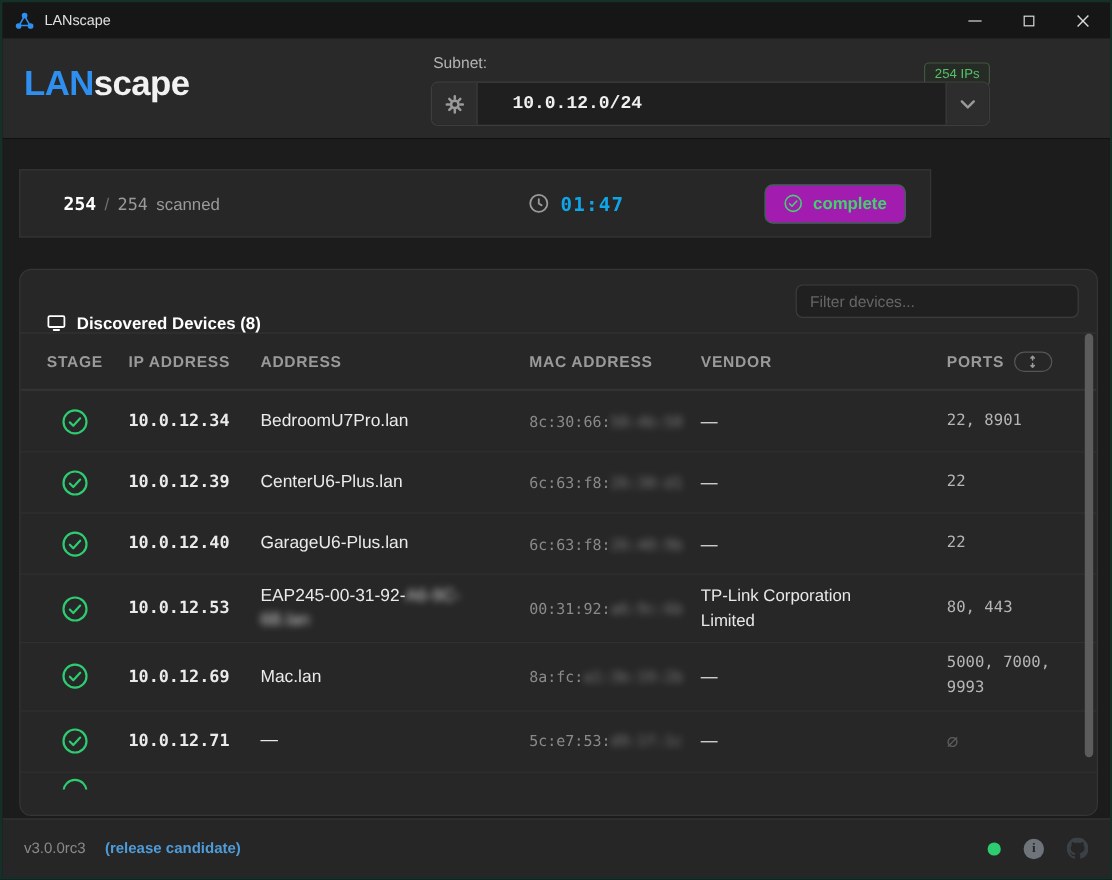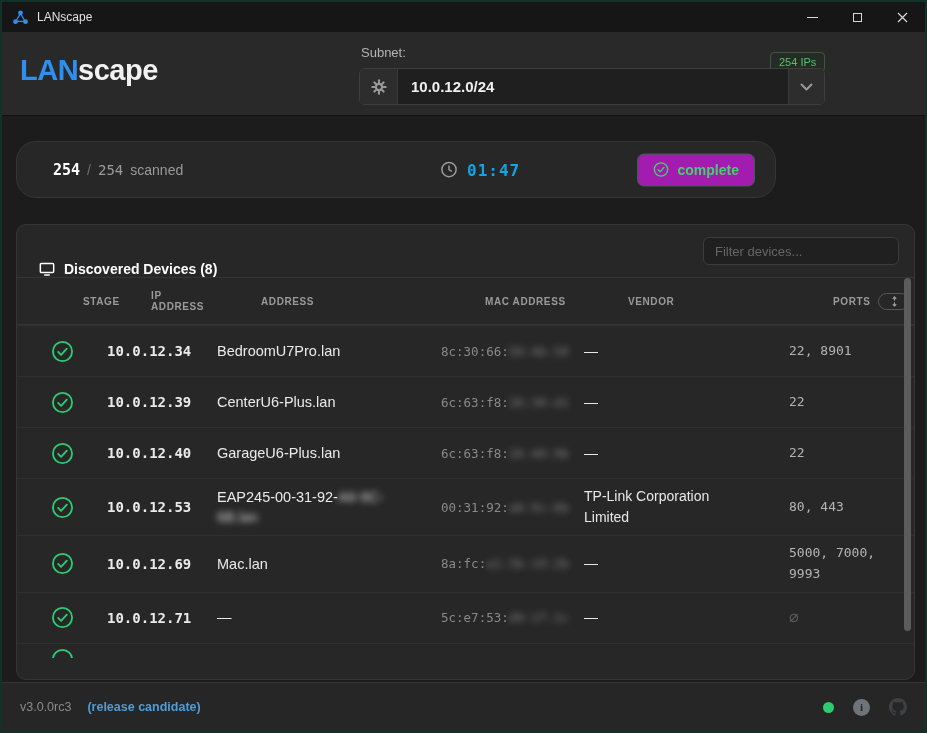--- a/index.html
+++ b/index.html
@@ -16,49 +16,49 @@
   .max-glyph { width:9px; height:9px; border:1px solid #d9d9d9; }
 
   
   .header { position:absolute; left:0; top:30px; width:100%; height:84px; background:#292929; border-bottom:1px solid #111; }
   .brand { position:absolute; left:18px; top:22px; font-size:29px; font-weight:bold; letter-spacing:-0.5px; }
   .brand .lan { color:#2f8fef; }
   .brand .scape { color:#f2f2f2; }
   .subnet-label { position:absolute; left:359px; top:13px; font-size:13px; color:#b4b4b4; }
   .subnet-select { position:absolute; left:357px; top:36px; width:466px; height:37px; background:#1f1f1f; border:1px solid #3e3e3e; border-radius:6px; display:flex; align-items:center; overflow:hidden; cursor:pointer; }
   .gear-box { width:38px; height:100%; background:#2d2d2d; border-right:1px solid #3a3a3a; display:flex; align-items:center; justify-content:center; }
-  .subnet-value { flex:1; background:transparent; border:none; outline:none; color:#f0f0f0; font-size:15px; font-weight:bold; font-family:Liberation Sans, sans-serif; padding-left:13px; }
+  .subnet-value { flex:1; background:transparent; border:none; outline:none; color:#f0f0f0; font-size:15px; font-weight:bold; font-family:Liberation Mono, monospace; padding-left:29px; }
   .chev-box { width:36px; height:100%; display:flex; align-items:center; justify-content:center; border-left:1px solid #3a3a3a; background:#2d2d2d; }
   .ip-badge { position:absolute; left:768px; top:20px; padding:3px 8px; font-size:11px; color:#57c168; border:1px solid #40573f; border-radius:4px; background:#262b26; }
   .scan-btn { position:absolute; left:829px; top:36px; width:88px; height:37px; background:#0d8af0; border:none; border-radius:6px; color:#fff; font-size:14px; font-weight:bold; font-family:"Liberation Sans", sans-serif; display:flex; align-items:center; justify-content:center; gap:8px; cursor:pointer; }
   .play-circle { width:17px; height:17px; background:#fff; border-radius:50%; display:flex; align-items:center; justify-content:center; }
   .play-tri { width:0; height:0; border-left:6px solid #0d8af0; border-top:4px solid transparent; border-bottom:4px solid transparent; margin-left:2px; }
 
   .mono { font-family:"DejaVu Sans Mono", monospace; }
 
   
-  .progress-card { position:absolute; left:14px; top:139px; width:760px; height:57px; background:#272727; border:1px solid #353535; border-radius:20px; }
+  .progress-card { position:absolute; left:14px; top:139px; width:760px; height:57px; background:#272727; border:1px solid #353535; border-radius:0; }
   .count-group { position:absolute; left:36px; top:50%; transform:translateY(-50%); display:flex; align-items:baseline; gap:7px; }
   .count-done { color:#ffffff; font-size:15px; font-weight:bold; }
   .count-sep  { color:#6f6f6f; font-size:14px; }
   .count-total{ color:#9a9a9a; font-size:14px; }
   .count-label{ color:#9a9a9a; font-size:14px; }
   .elapsed-group { position:absolute; left:423px; top:50%; transform:translateY(-50%); display:flex; align-items:center; gap:9px; }
   .elapsed-time { color:#0ea5e9; font-size:16px; font-weight:bold; letter-spacing:1px; }
   .complete-badge { position:absolute; right:20px; top:50%; transform:translateY(-50%); height:33px; padding:0 15px; background:#a21caf; border:1px solid #2f6b45; border-radius:7px; display:flex; align-items:center; gap:9px; color:#43d16e; font-size:14px; font-weight:bold; }
 
   
   .devices-card { position:absolute; left:14px; top:222px; width:899px; height:456px; background:#272727; border:1px solid #353535; border-radius:10px; overflow:hidden; }
   .dc-header { position:relative; height:52px; display:flex; align-items:flex-end; padding:0 22px; }
   .dc-title { display:flex; align-items:center; gap:9px; color:#ffffff; font-size:14px; font-weight:bold; }
-  .filter-input { position:absolute; right:15px; top:12px; width:196px; height:28px; background:#202020; border:1px solid #3c3c3c; border-radius:6px; color:#cfcfcf; font-size:13px; font-family:"Liberation Sans", sans-serif; padding:0 11px; outline:none; }
+  .filter-input { position:absolute; right:15px; top:12px; width:236px; height:28px; background:#202020; border:1px solid #3c3c3c; border-radius:6px; color:#cfcfcf; font-size:13px; font-family:"Liberation Sans", sans-serif; padding:0 11px; outline:none; }
   .filter-input::placeholder { color:#666; }
 
   .thead { display:grid; grid-template-columns:68px 110px 224px 143px 205px 1fr; padding-left:22px; height:48px; align-items:center; border-top:1px solid #343434; border-bottom:1px solid #343434; }
-  .th { color:#9a9a9a; font-size:10px; font-weight:bold; letter-spacing:0.6px;margin-left:44px; }
+  .th { color:#9a9a9a; font-size:13px; font-weight:bold; letter-spacing:0.6px; }
   .th-ports { display:flex; align-items:center; gap:8px; }
   .sort-pill { width:32px; height:17px; border:1px solid #565656; border-radius:9px; display:flex; align-items:center; justify-content:center; cursor:pointer; background:transparent; }
 
   .trow { display:grid; grid-template-columns:68px 110px 224px 143px 205px 1fr; padding-left:22px; align-items:center; min-height:51px; border-top:1px solid #303030; padding-top:7px; padding-bottom:7px; }
   .trow:first-of-type { border-top:none; }
   .c-stage { display:flex; align-items:center; }
   .c-stage svg { margin-left:12px; }
   .c-ip { color:#eaeaea; font-size:14px; font-weight:bold; }
   .c-host { color:#eaeaea; font-size:14.5px; line-height:1.4; padding-right:16px; }
   .c-mac { color:#8a8a8a; font-size:12.5px; }

